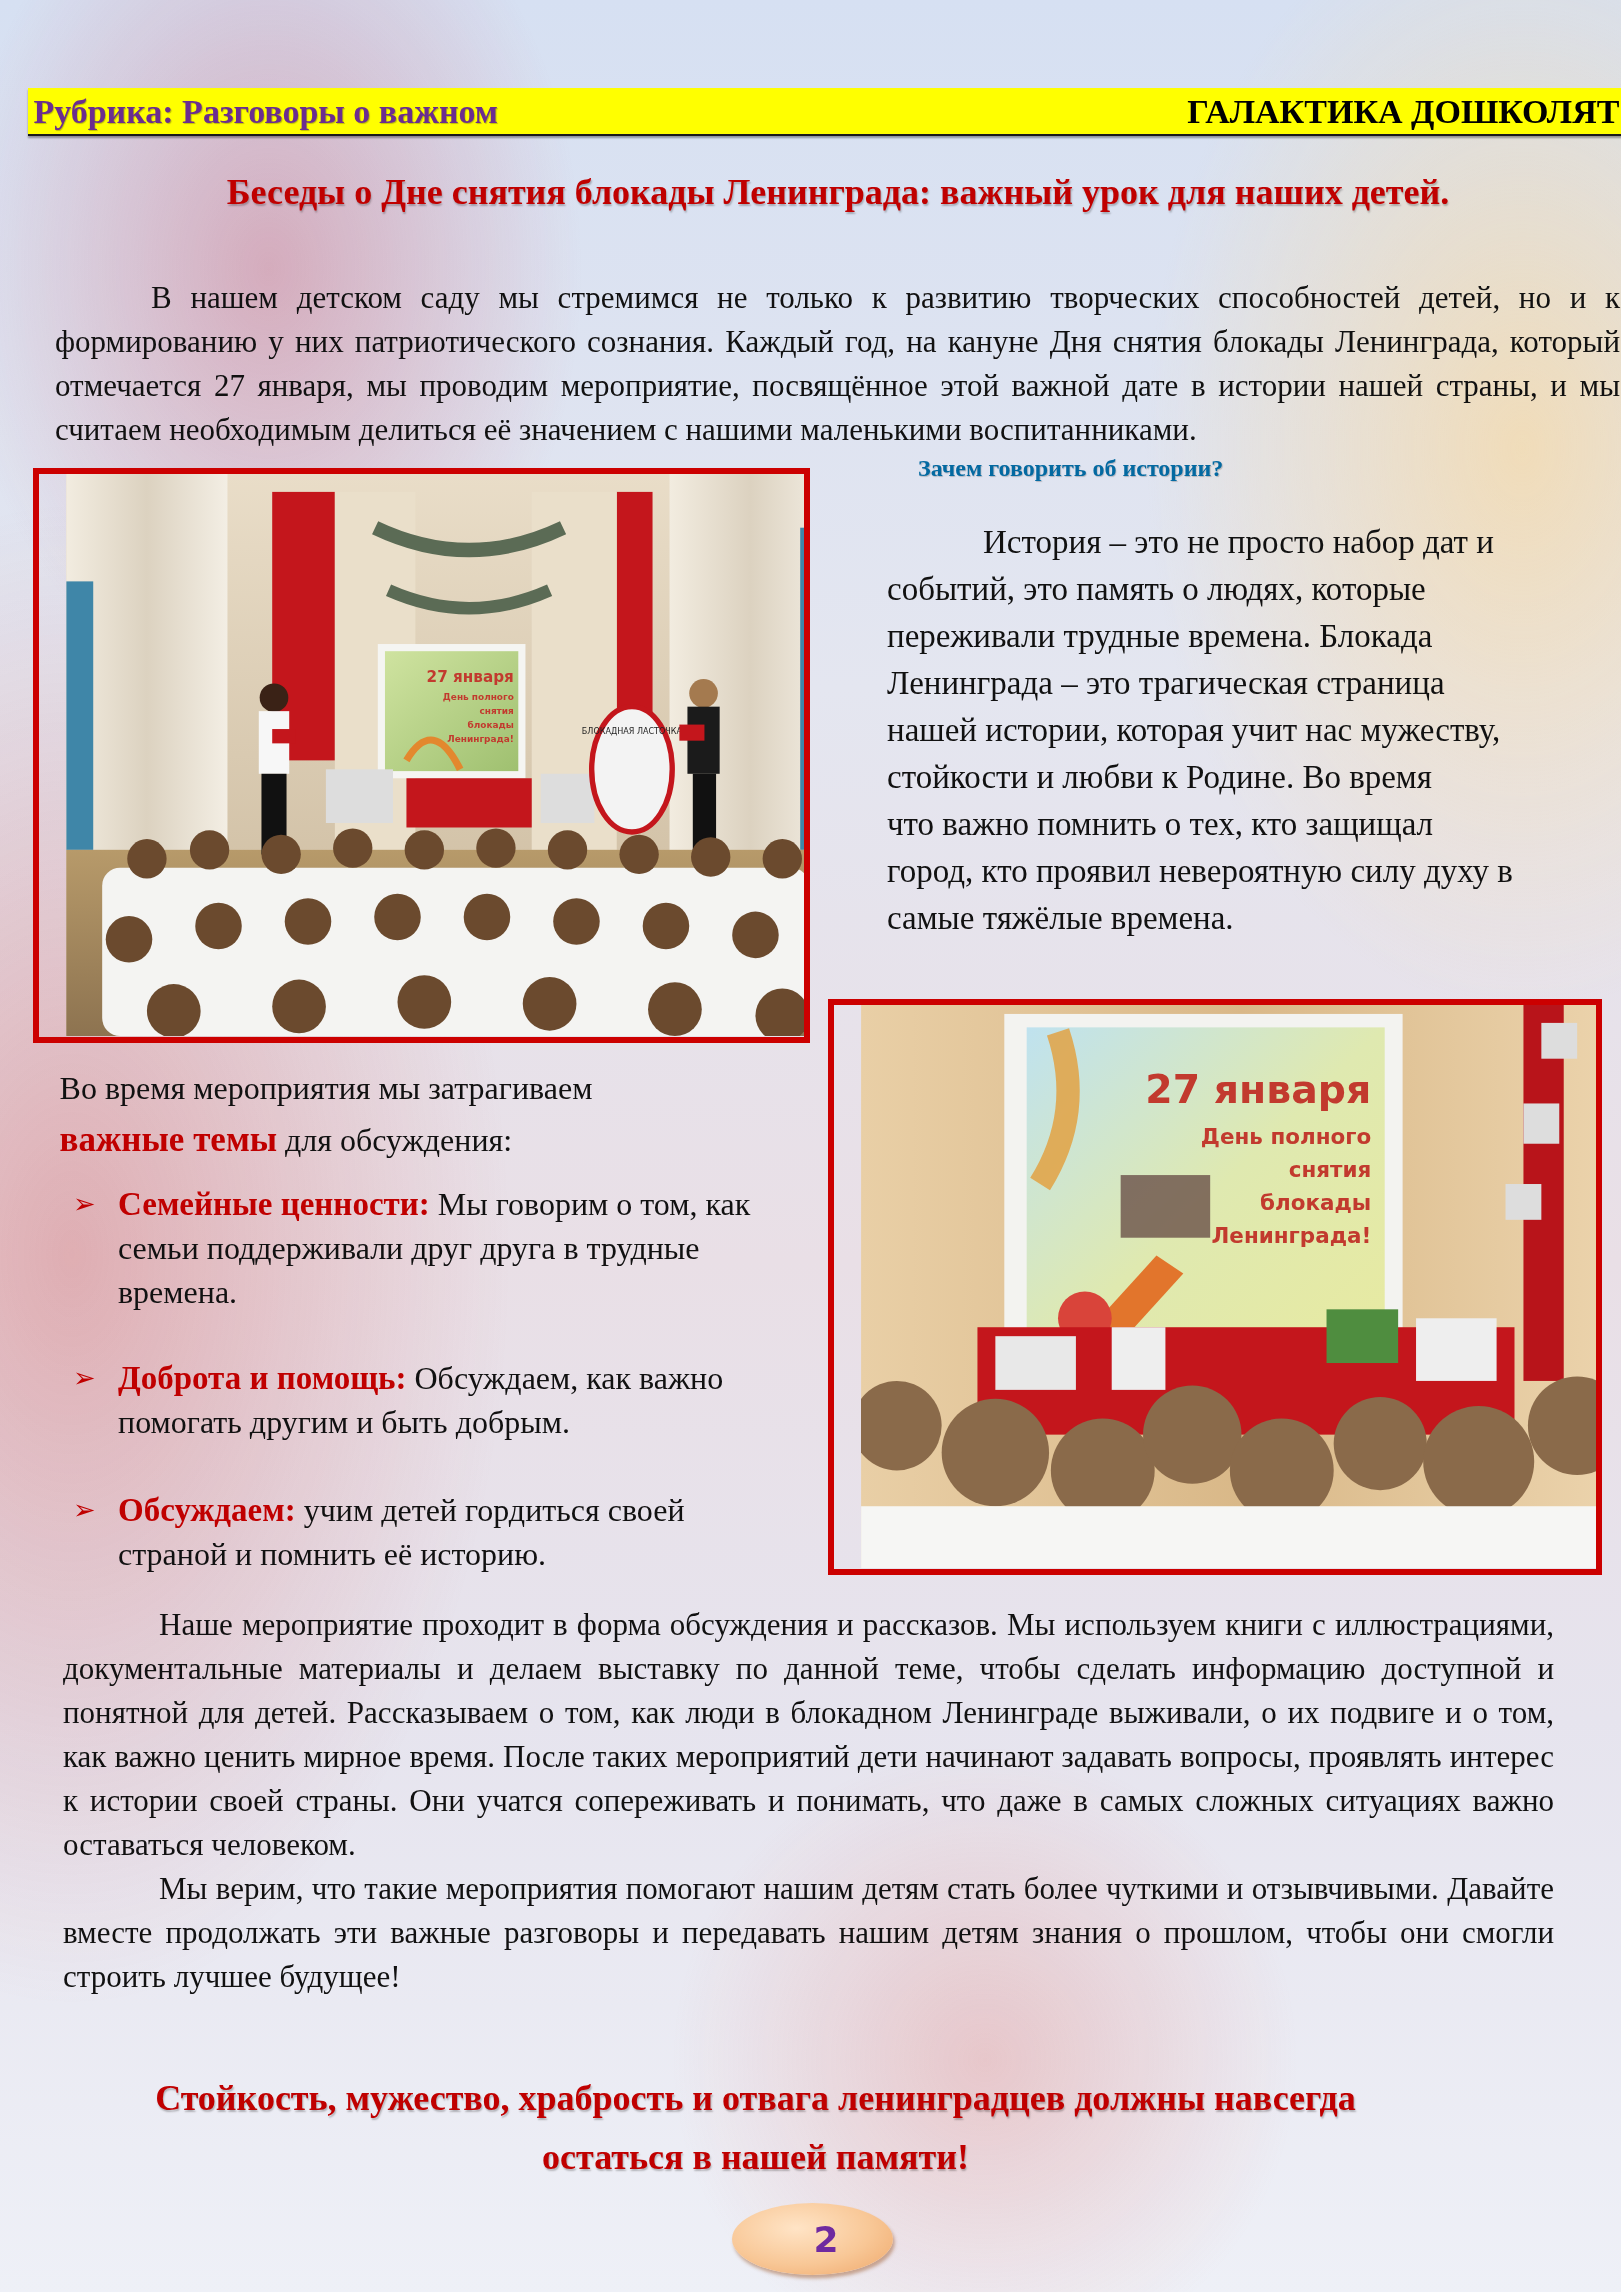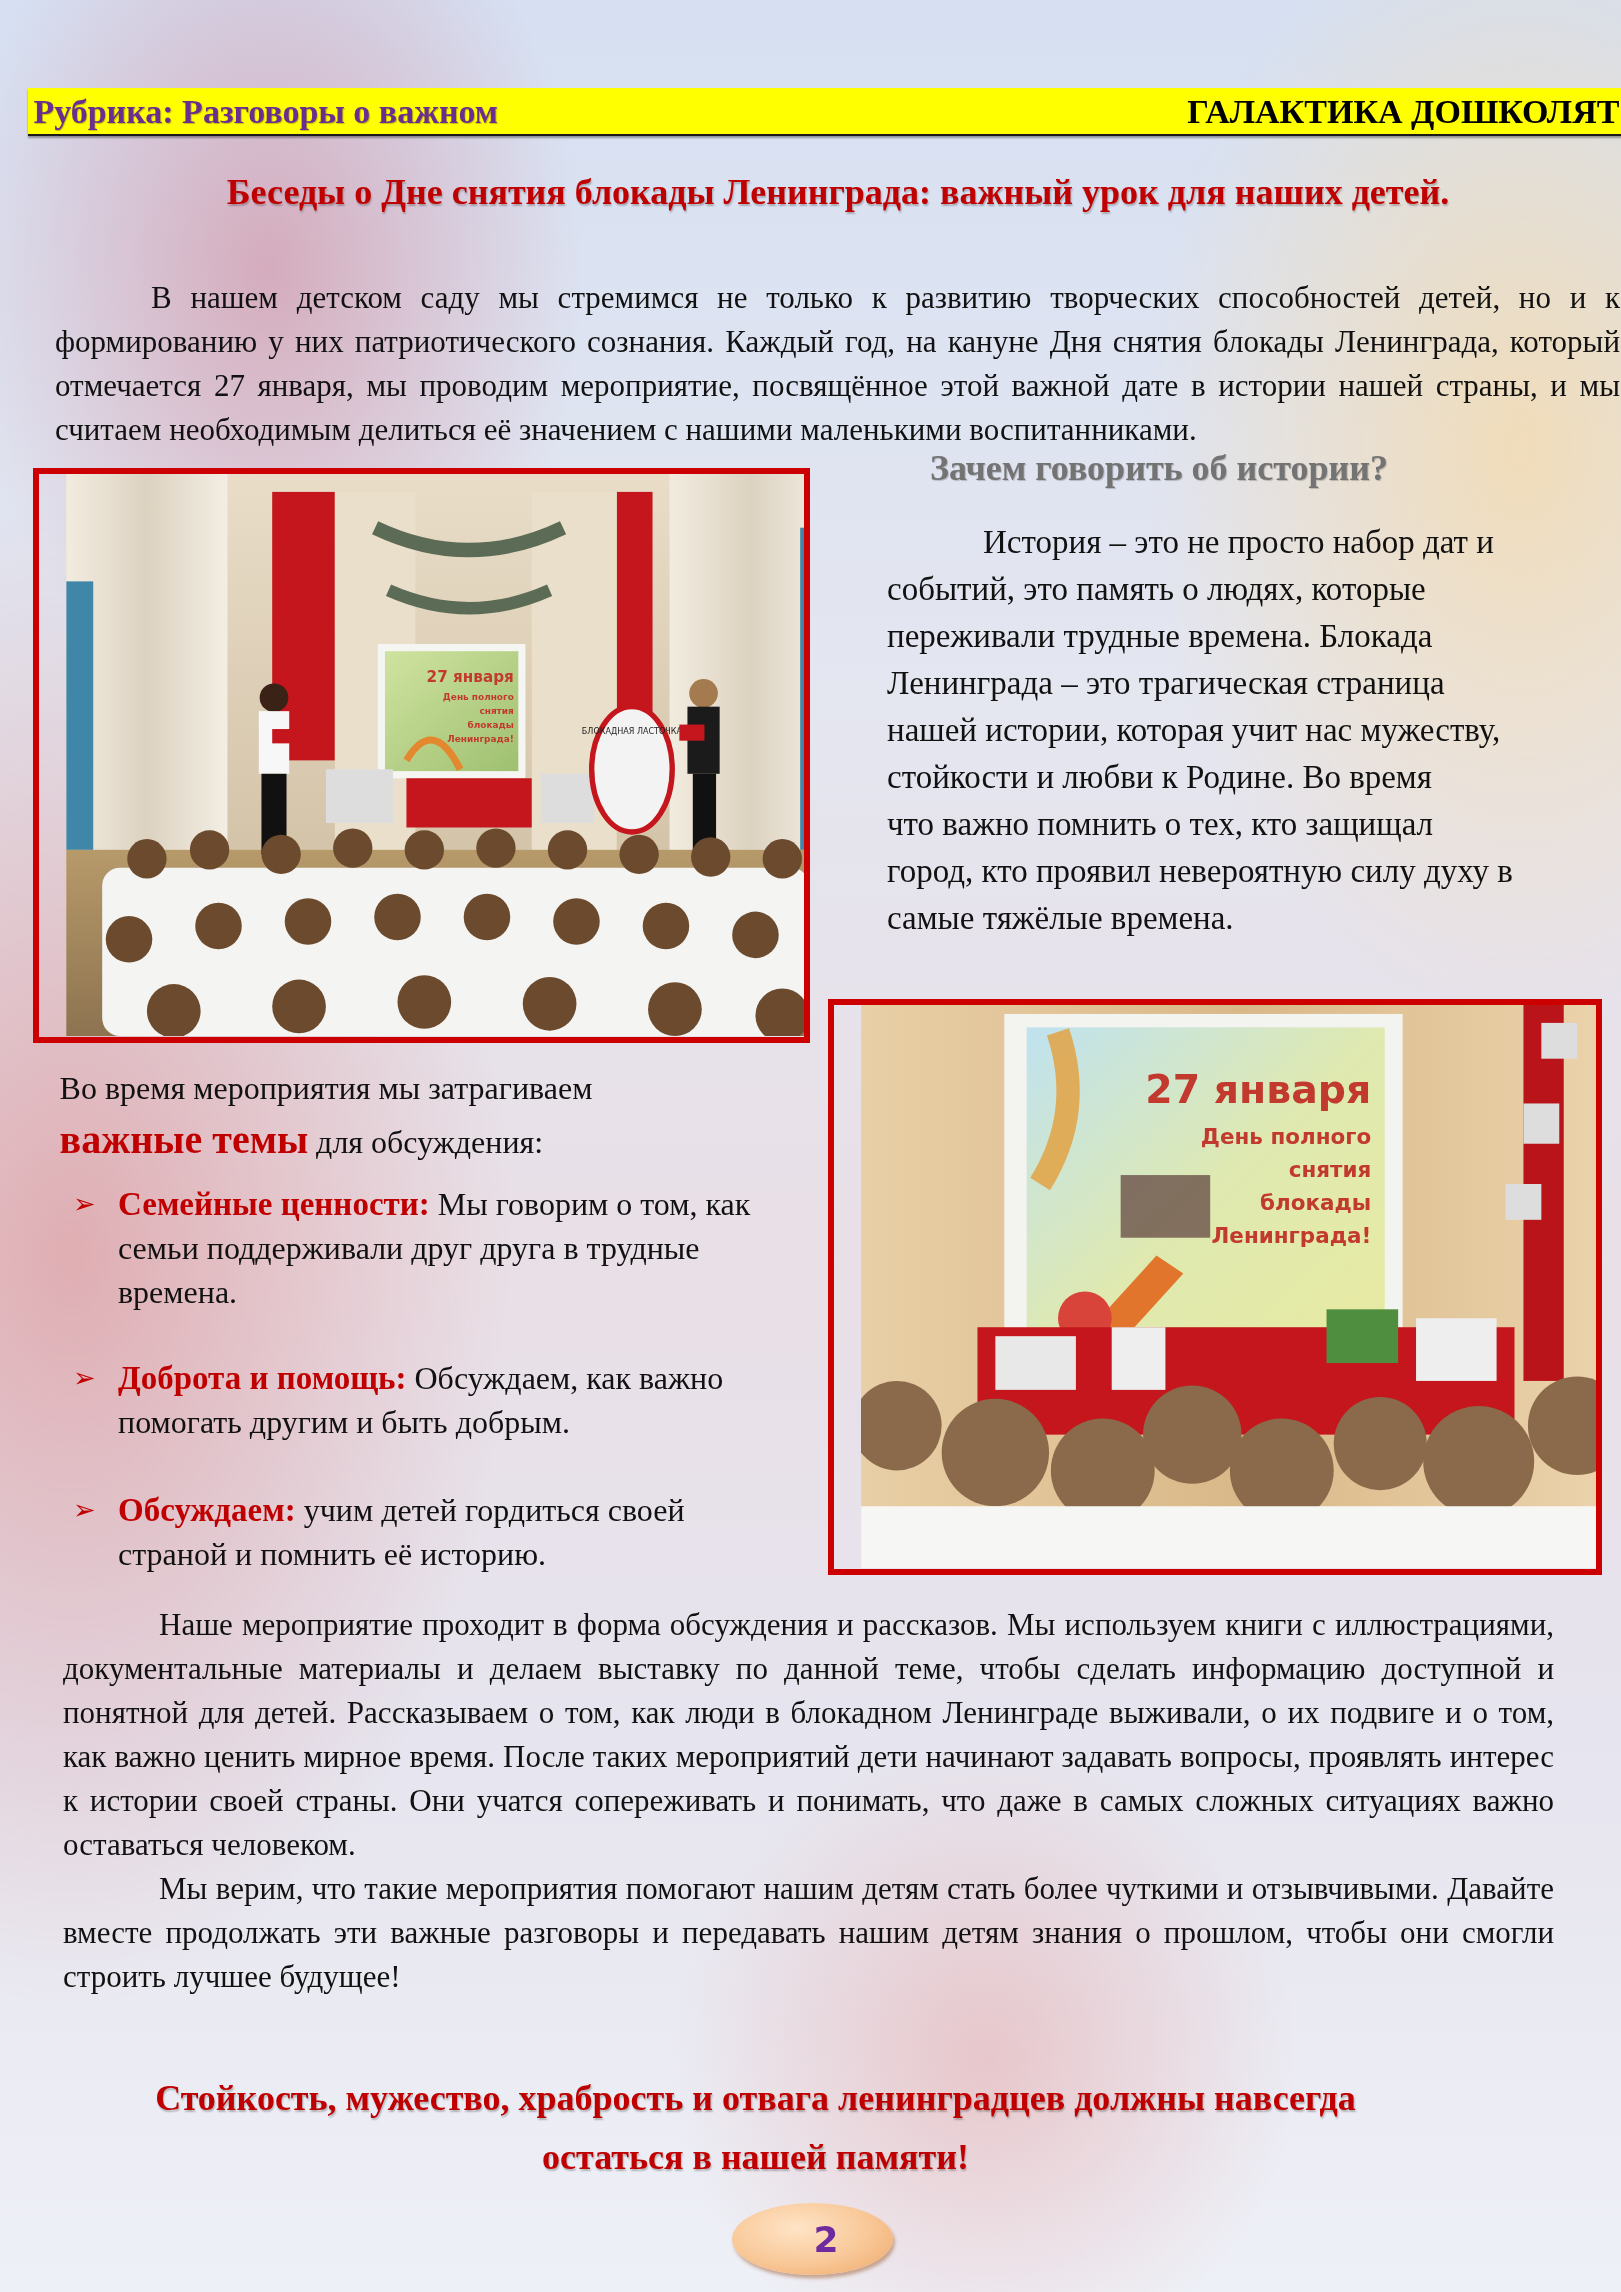--- a/index.html
+++ b/index.html
@@ -43,32 +43,31 @@
   .para1 { left: 28px; top: 236px; width: 1565px; margin-top: 40px; }
 
   .photo {
     border: 6.3px solid #cc0000; box-sizing: border-box;
     overflow: hidden;
   }
   .photo1 { left: 33px; top: 468px; width: 777px; height: 575px; }
   .photo2 { left: 828px; top: 999px; width: 774px; height: 576px; }
 
   .subhead {
-    left: 891px; top: 446px; font-size: 36px; font-weight: bold; color: #737373; line-height: 45px;
+    left: 891px; top: 446px; font-size: 24px; font-weight: bold; color: #0369a1; line-height: 45px;
     text-shadow: 0.9px 0.9px 0.9px rgba(0,0,0,0.2);
-    margin-left: 12px;
   }
   .right-col {
     left: 860px; top: 519px; width: 734px;
     font-size: 33px; line-height: 47px; color: #111;
   }
   .right-col .line { white-space: nowrap; }
 
   .topics-intro { left: 20.6px; top: 1063px; width: 788px; font-size: 32px; line-height: 51px; color: #111; margin-left: 12px; }
-  .topics-intro .hl { font-weight: bold; color: #c00000; font-size: 40px; }
+  .topics-intro .hl { font-weight: bold; color: #c00000; font-size: 35px; }
 
   .bullet { left: 73px; width: 716px; font-size: 32px; line-height: 44px; color: #111; }
   .bullet .arrow { position: absolute; left: 0; top: 0; color: #c00000; font-size: 27px; }
   .bullet .btext { position: absolute; left: 45px; top: 0; width: 681px; }
   .bullet .bhead { font-weight: bold; color: #c00000; font-size: 33px; }
   .b1 { top: 1182px; }
   .b2 { top: 1356px; }
   .b3 { top: 1488px; }
 
   .para2 { left: 36px; top: 1603px; width: 1491px; }

